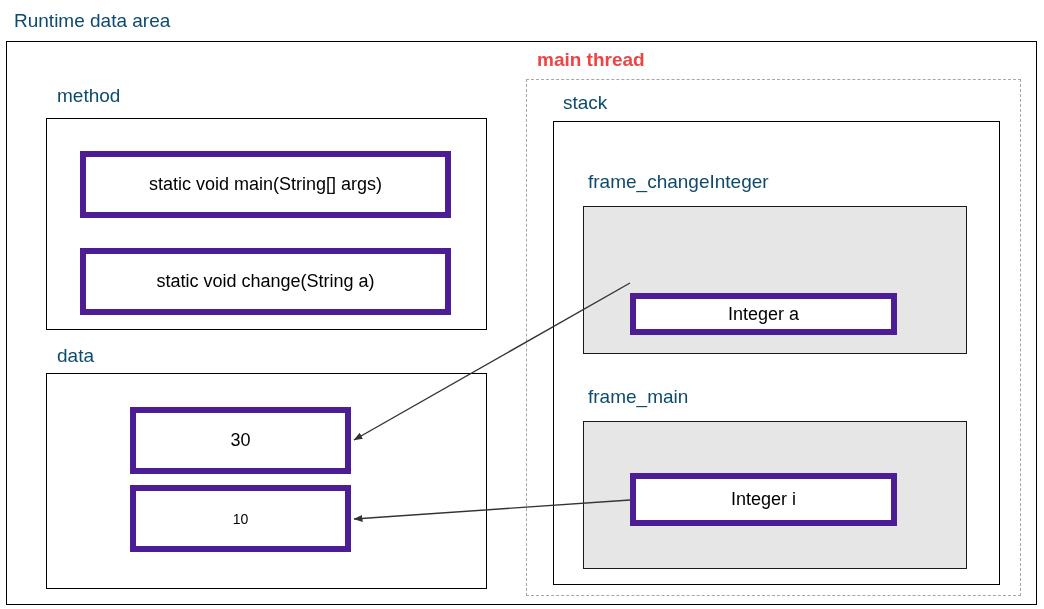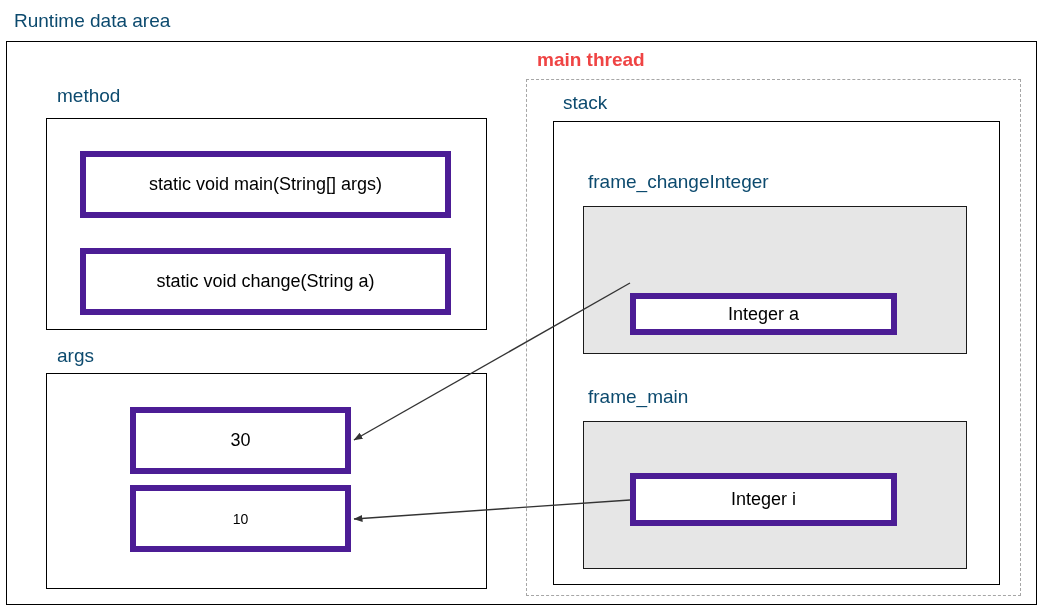--- a/index.html
+++ b/index.html
@@ -74,21 +74,21 @@
   <div class="box solid-box" style="left:6px; top:41px; width:1031px; height:564px;"></div>
 
   <div class="label" style="left:57px; top:86px; font-size:19px;">method</div>
 
   <div class="box solid-box" style="left:46px; top:118px; width:441px; height:212px;"></div>
 
   <div class="centered-text white-fill" style="left:80px; top:151px; width:371px; height:67px; font-size:18px;">static void main(String[] args)</div>
 
   <div class="centered-text white-fill" style="left:80px; top:248px; width:371px; height:67px; font-size:18px;">static void change(String a)</div>
 
-  <div class="label" style="left:57px; top:346px; font-size:19px;">args</div>
+  <div class="label" style="left:57px; top:346px; font-size:19px;">data</div>
 
   <div class="box solid-box" style="left:46px; top:373px; width:441px; height:216px;"></div>
 
   <div class="centered-text white-fill" style="left:130px; top:407px; width:221px; height:67px; font-size:18px;">30</div>
 
   <div class="centered-text white-fill" style="left:130px; top:485px; width:221px; height:67px; font-size:14px;">10</div>
 
   <div class="label label-gray" style="left:537px; top:50px; font-size:19px;">main thread</div>
 
   <div class="box dashed-box" style="left:526px; top:79px; width:495px; height:517px;"></div>

